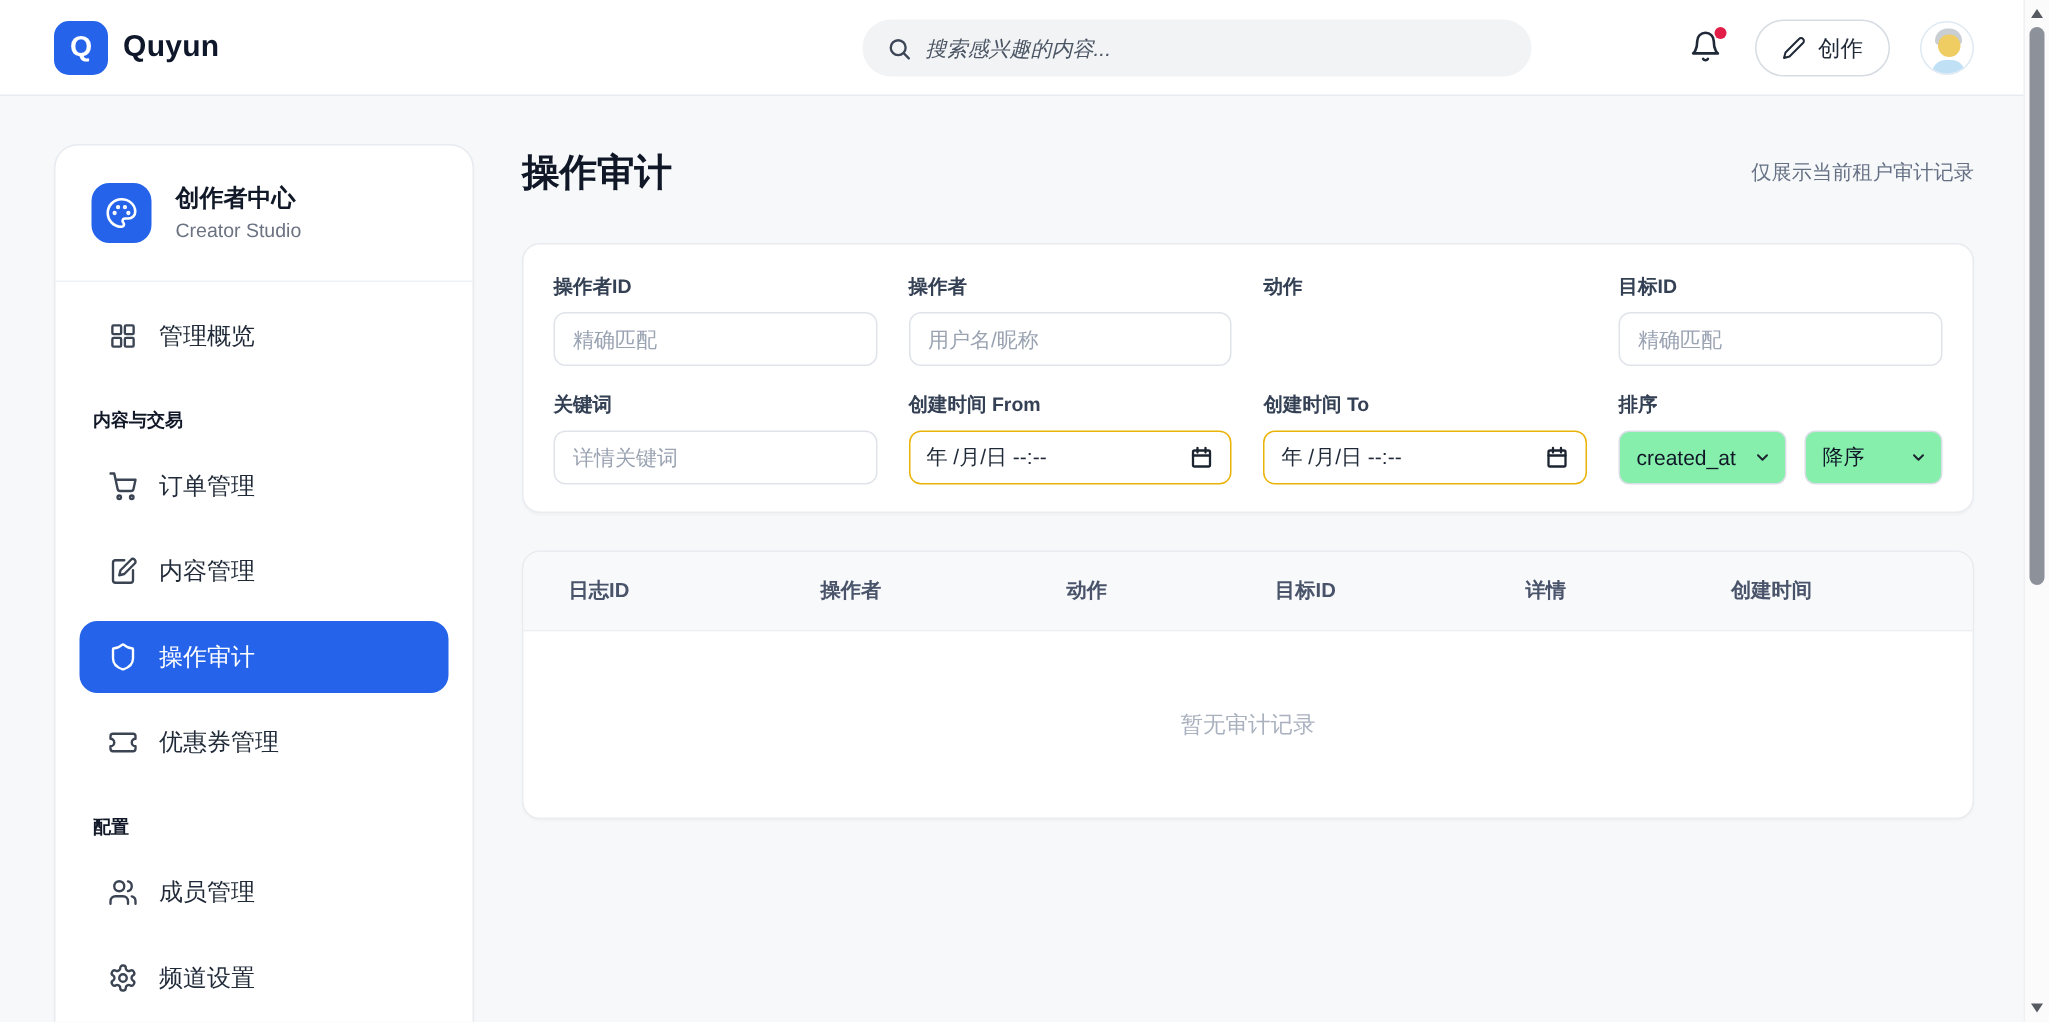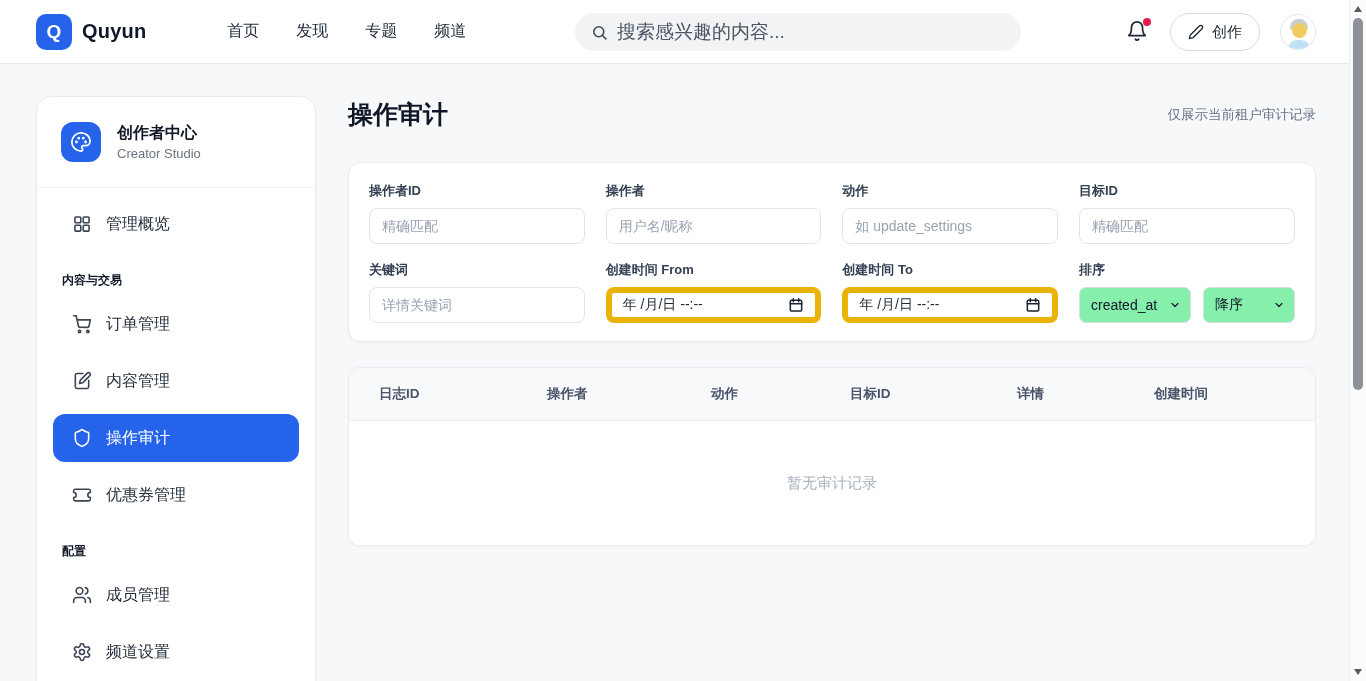--- a/index.html
+++ b/index.html
@@ -25,21 +25,21 @@
   .brand-name { font-size:20px; font-weight:bold; color:#0f172a; letter-spacing:.2px; }
   .nav-links { display:flex; gap:37px; margin-left:81px; }
   .nav-link { font-size:16px; color:#1f2937; cursor:pointer; white-space:nowrap; }
   .search-wrap {
     position:absolute; left:575px; top:13px; width:446px; height:38px;
     background:#f1f3f5; border-radius:19px;
     display:flex; align-items:center; gap:9px; padding:0 16px;
   }
   .search-wrap input {
     border:none; outline:none; background:transparent; width:100%;
-    font-size:19px; color:#374151; font-family:inherit;
+    font-size:14px; color:#374151; font-family:inherit;font-style:italic;
   }
   .search-wrap input::placeholder { color:#4b5563; opacity:1; }
   .nav-right { position:absolute; right:50px; top:0; height:64px; display:flex; align-items:center; gap:20px; }
   .bell-wrap { position:relative; width:24px; height:24px; cursor:pointer; color:#1f2937; }
   .bell-dot {
     position:absolute; top:-2px; right:-1px; width:8px; height:8px;
     border-radius:50%; background:#e11d48;
   }
   .create-btn {
     height:38px; padding:0 17px; border:1px solid #d7dce3; border-radius:19px;
@@ -94,21 +94,21 @@
   .filter-card { margin-top:31px; padding:19px 20px 18px; }
   .filter-grid { display:grid; grid-template-columns:repeat(4,1fr); column-gap:21px; row-gap:17px; }
   .f-label { display:block; font-size:13px; font-weight:bold; color:#344054; margin-bottom:8px; }
   .f-input {
     width:100%; height:36px; border:1px solid #e0e4ea; border-radius:8px;
     padding:0 12px; font-size:14px; color:#1f2937; outline:none; background:#fff;
     font-family:inherit;
   }
   .f-input::placeholder { color:#9aa3b2; opacity:1; }
   .f-date {
-    width:100%; height:36px; border:6px solid #eab308; border-radius:8px;
+    width:100%; height:36px; border:1px solid #eab308; border-radius:8px;
     padding:0 11px; display:flex; align-items:center; justify-content:space-between;
     font-size:14px; color:#1f2937; background:#fff; cursor:text;
   }
   .sort-row { display:flex; gap:12px; }
   .f-select {
     height:36px; border:1px solid #d9dee5; border-radius:7px; background:#86efac;
     display:flex; align-items:center; justify-content:space-between;
     padding:0 9px 0 11px; font-size:14px; color:#101828; cursor:pointer;
   }
   .sel-field { width:112px; }
@@ -149,26 +149,20 @@
 </head>
 <body>
 
 <header class="navbar">
   <div class="brand">
     <div class="logo-box">
       <span>Q</span>
     </div>
     <span class="brand-name">Quyun</span>
   </div>
-  <nav class="nav-links">
-    <span class="nav-link">首页</span>
-    <span class="nav-link">发现</span>
-    <span class="nav-link">专题</span>
-    <span class="nav-link">频道</span>
-  </nav>
   <div class="search-wrap">
     <span>
       <svg width="17" height="17" viewBox="0 0 24 24" fill="none" stroke="#3c4656" stroke-width="2.2" stroke-linecap="round">
         <circle cx="11" cy="11" r="7"></circle>
           <line x1="16.6" y1="16.6" x2="21" y2="21"></line>
       </svg>
     </span>
     <input type="text" placeholder="搜索感兴趣的内容..." style="">
   </div>
   <div class="nav-right">
@@ -306,21 +300,20 @@
         <input class="f-input" type="text" placeholder="精确匹配" style="">
       </div>
 
       <div>
         <label class="f-label">操作者</label>
         <input class="f-input" type="text" placeholder="用户名/昵称" style="">
       </div>
 
       <div>
         <label class="f-label">动作</label>
-        <input class="f-input" type="text" placeholder="如 update_settings" style="">
       </div>
 
       <div>
         <label class="f-label">目标ID</label>
         <input class="f-input" type="text" placeholder="精确匹配" style="">
       </div>
 
       <div>
         <label class="f-label">关键词</label>
         <input class="f-input" type="text" placeholder="详情关键词" style="">

